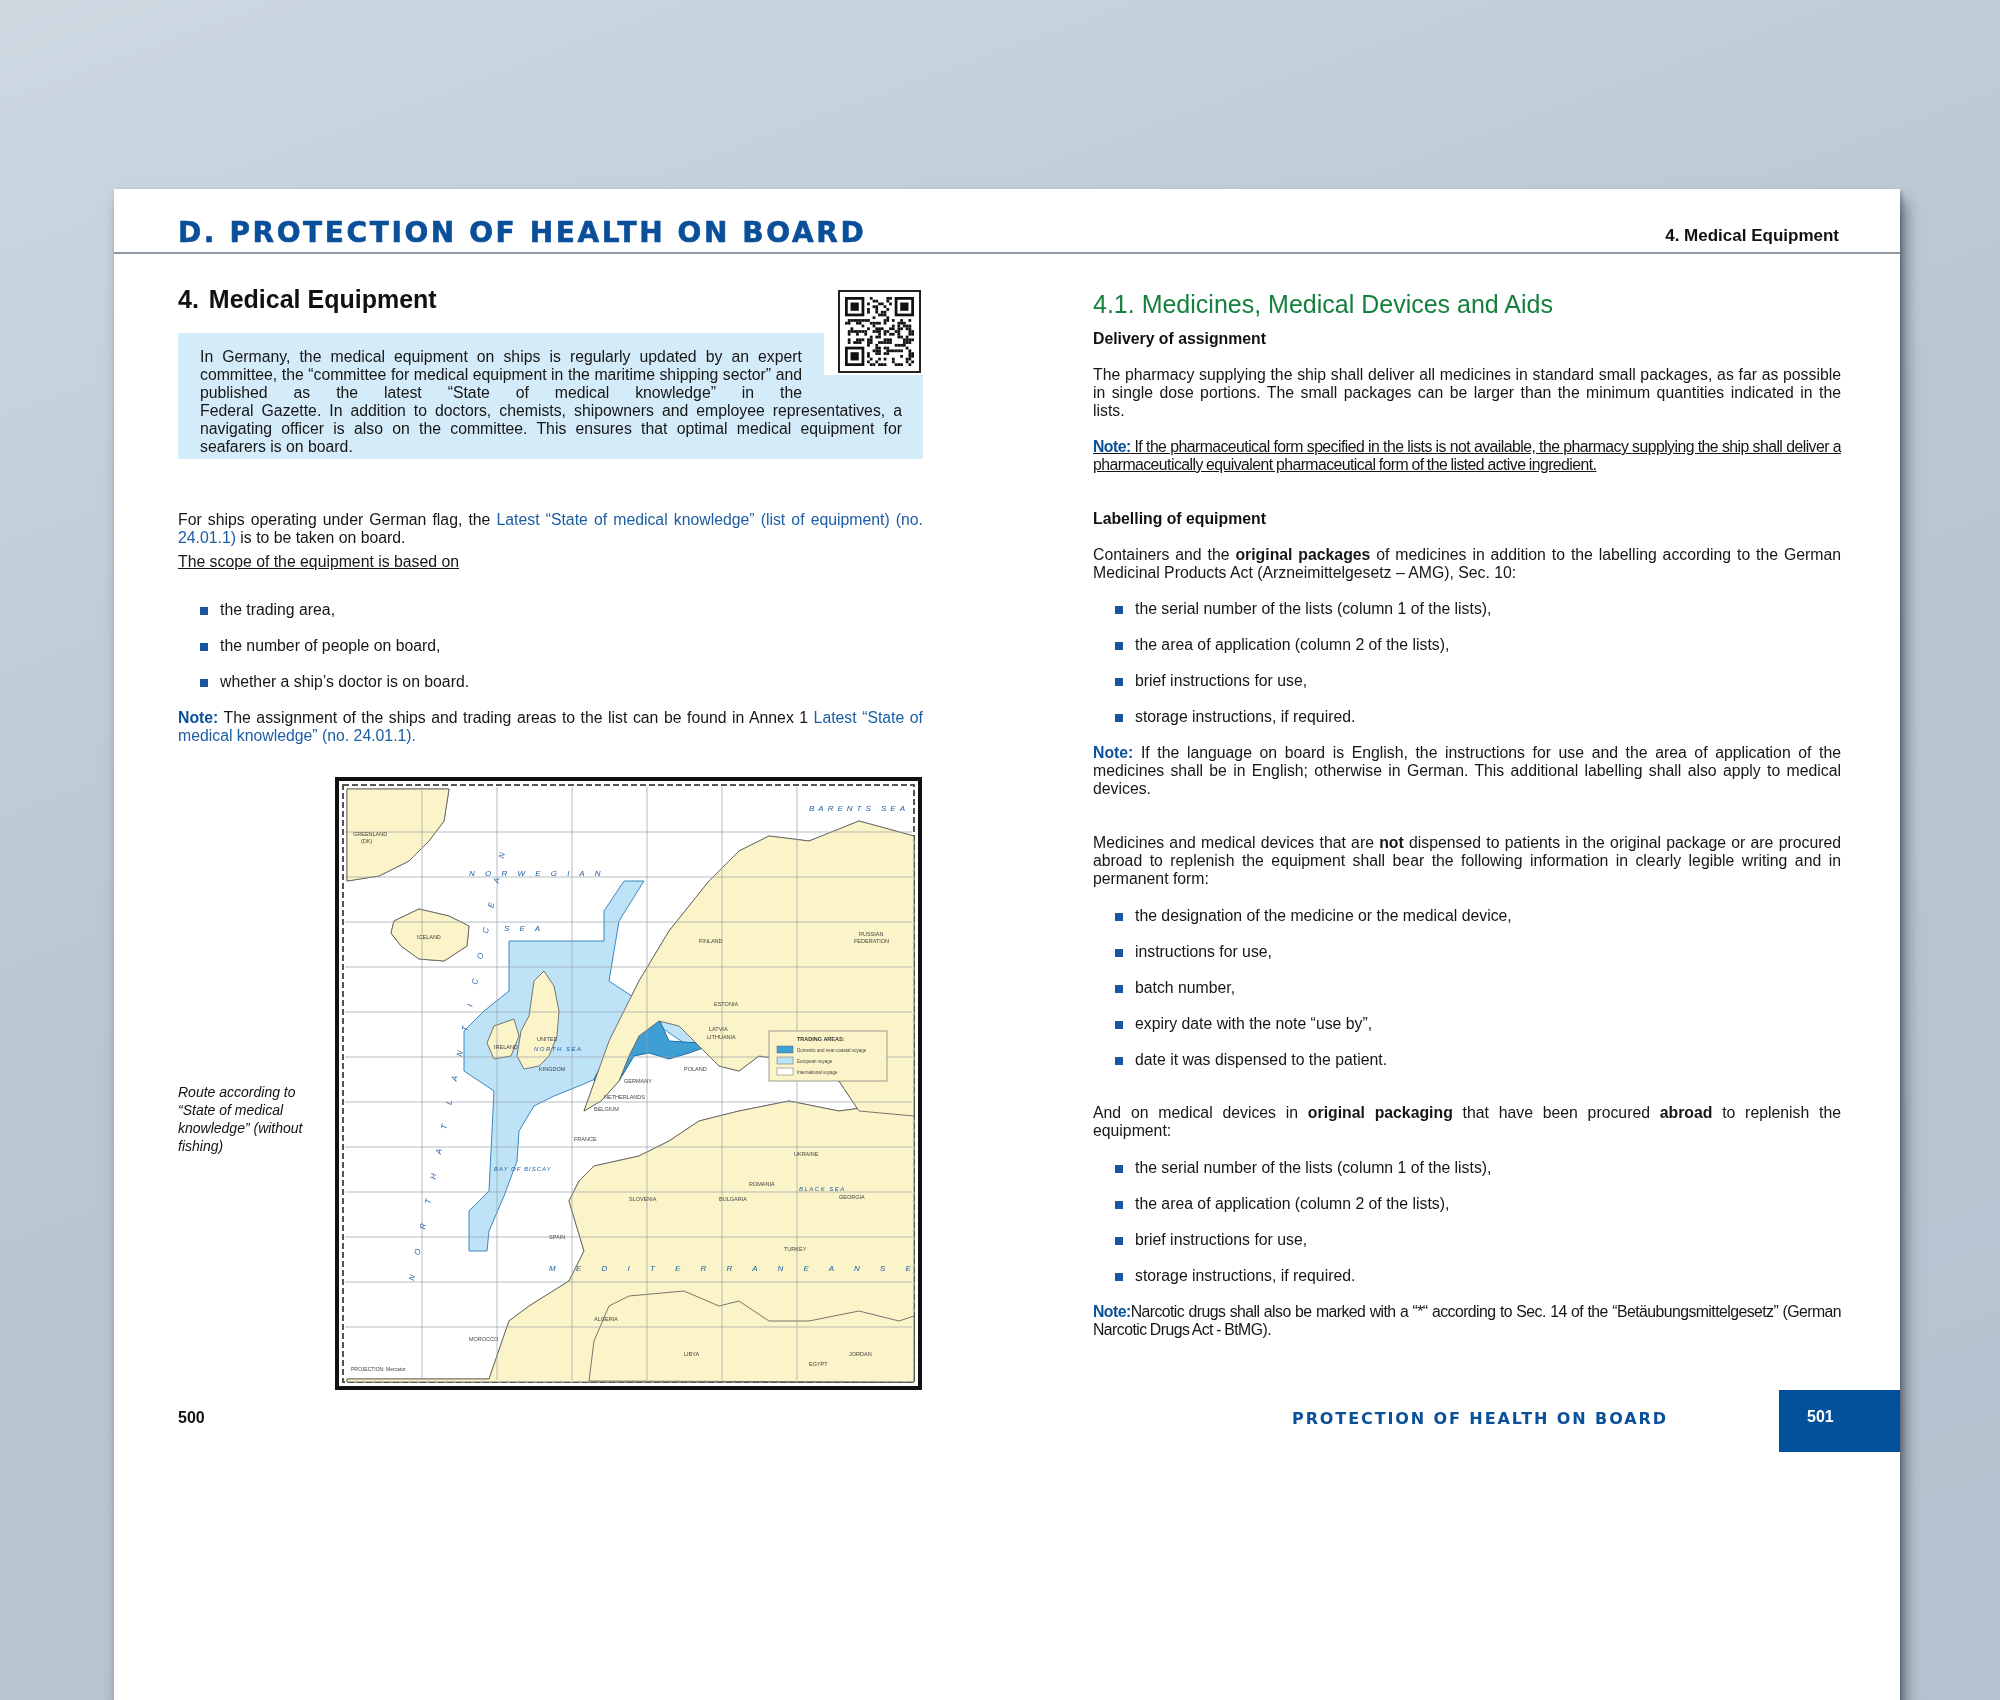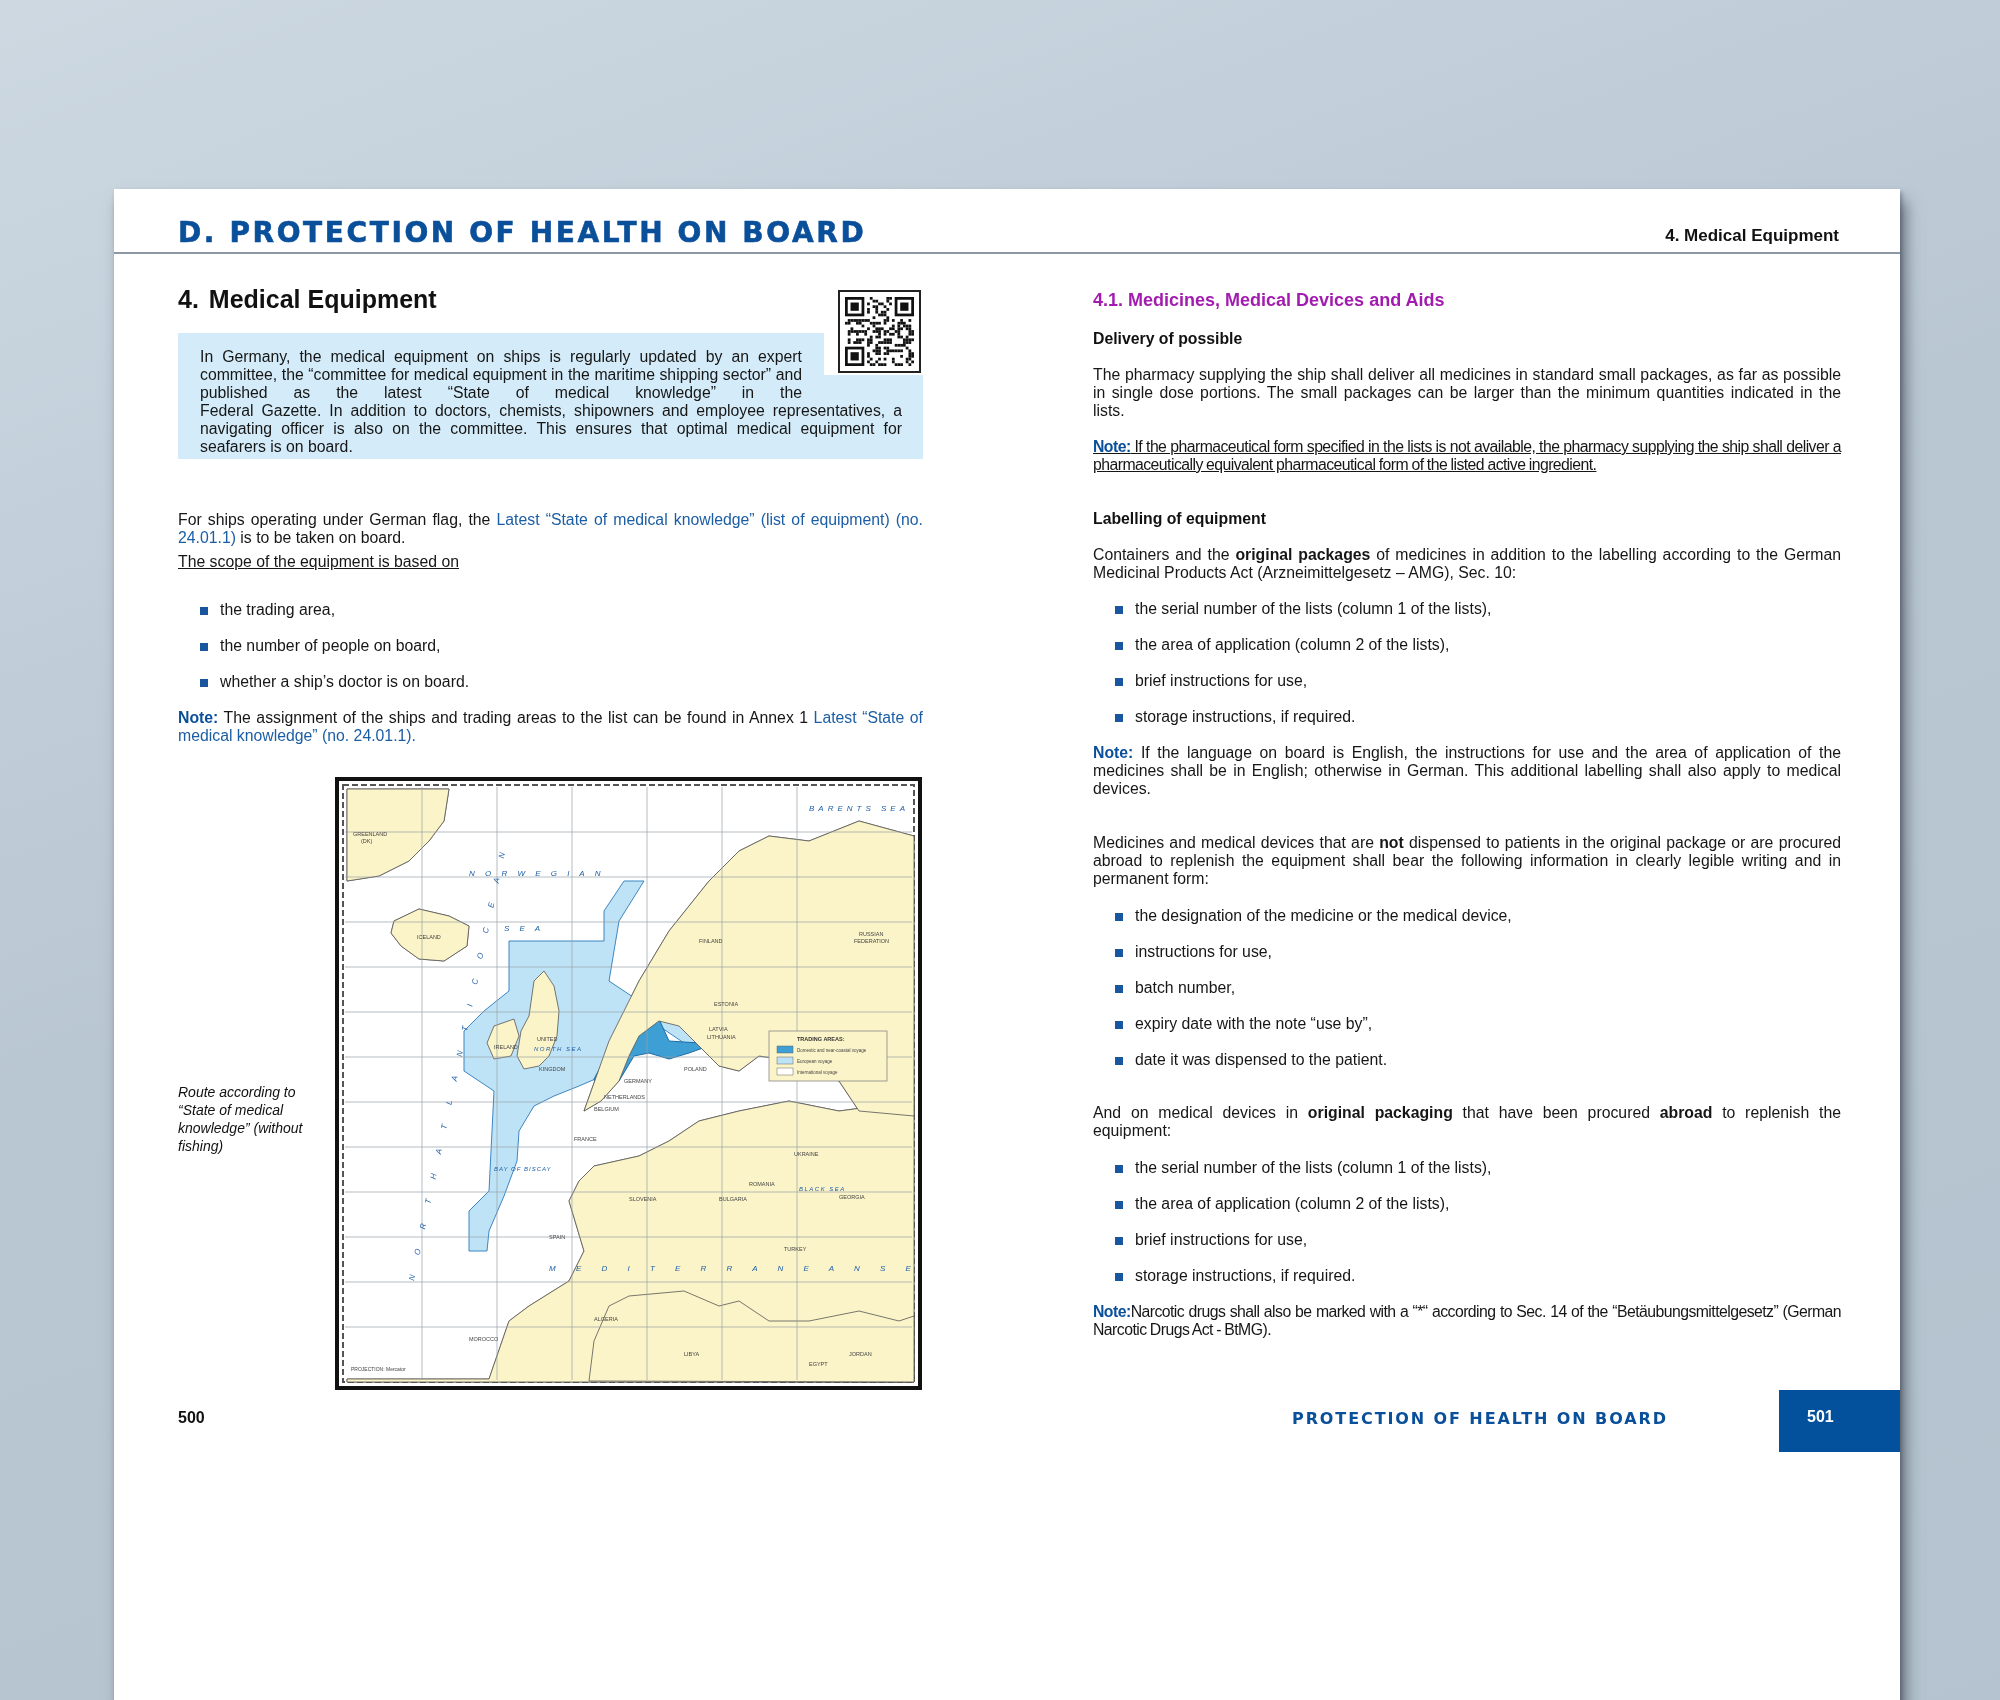--- a/index.html
+++ b/index.html
@@ -66,21 +66,21 @@
     left: 1178px; top: 1220px; font-size: 16px; font-weight: 900; letter-spacing: 1.9px;
     color: #0a4f9a; font-family: "DejaVu Sans", sans-serif; white-space: nowrap;
   }
   .footer-box { left: 1665px; top: 1201px; width: 121px; height: 62px; background: #03519d; }
   .footer-box span {
     position: absolute; left: 28px; top: 18px; font-size: 16px; font-weight: bold; color: #fff;
   }
 
   
   .r { left: 979px; width: 748px; }
-  .h2 { font-size: 18px; font-weight: bold; color: #a21caf; white-space: nowrap; }
+  .h2 { font-size: 25px; font-weight: normal; color: #15803d; white-space: nowrap; }
   .h3 { font-size: 15.8px; font-weight: bold; color: #111; }
   .narrow { letter-spacing: -0.55px; word-spacing: -0.5px; }
 </style>
 </head>
 <body>
 
 <div class="spread">
 
   <div class="abs hdr-left">D. PROTECTION OF HEALTH ON BOARD</div>
   <div class="abs hdr-right">4.  Medical Equipment</div>
@@ -403,21 +403,21 @@
         <rect x="438" y="287" width="16" height="7" fill="#ffffff" stroke="#666" stroke-width="0.5"></rect>
         <text x="458" y="293" font-family="Liberation Sans, sans-serif" font-size="4.5" fill="#444">International voyage</text>
       </g>
     </svg>
   </div>
 
   <div class="abs pgnum-left">500</div>
 
   <div class="abs r h2" style="top:101px;">4.1.  Medicines, Medical Devices and Aids</div>
 
-  <div class="abs r h3" style="top:141px;">Delivery of possible</div>
+  <div class="abs r h3" style="top:141px;">Delivery of assignment</div>
   <div class="abs r body-text justify" style="top:177px;">The pharmacy supplying the ship shall deliver all medicines in standard small packages, as far as possible in single dose portions. The small packages can be larger than the minimum quantities indicated in the lists.</div>
   <div class="abs r body-text justify narrow" style="top:249px;text-decoration:underline;">
     <span class="note">Note:</span><span> If the pharmaceutical form specified in the lists is not available, the pharmacy supplying the ship shall deliver a pharmaceutically equivalent pharmaceutical form of the listed active ingredient.</span>
   </div>
 
   <div class="abs r h3" style="top:321px;">Labelling of equipment</div>
   <div class="abs r body-text justify" style="top:357px;">
     <span>Containers and the </span><b>original packages</b><span> of medicines in addition to the labelling according to the German Medicinal Products Act (Arzneimittelgesetz – AMG), Sec. 10:</span>
   </div>
   <ul class="abs r bullets body-text" style="top:411px;">

